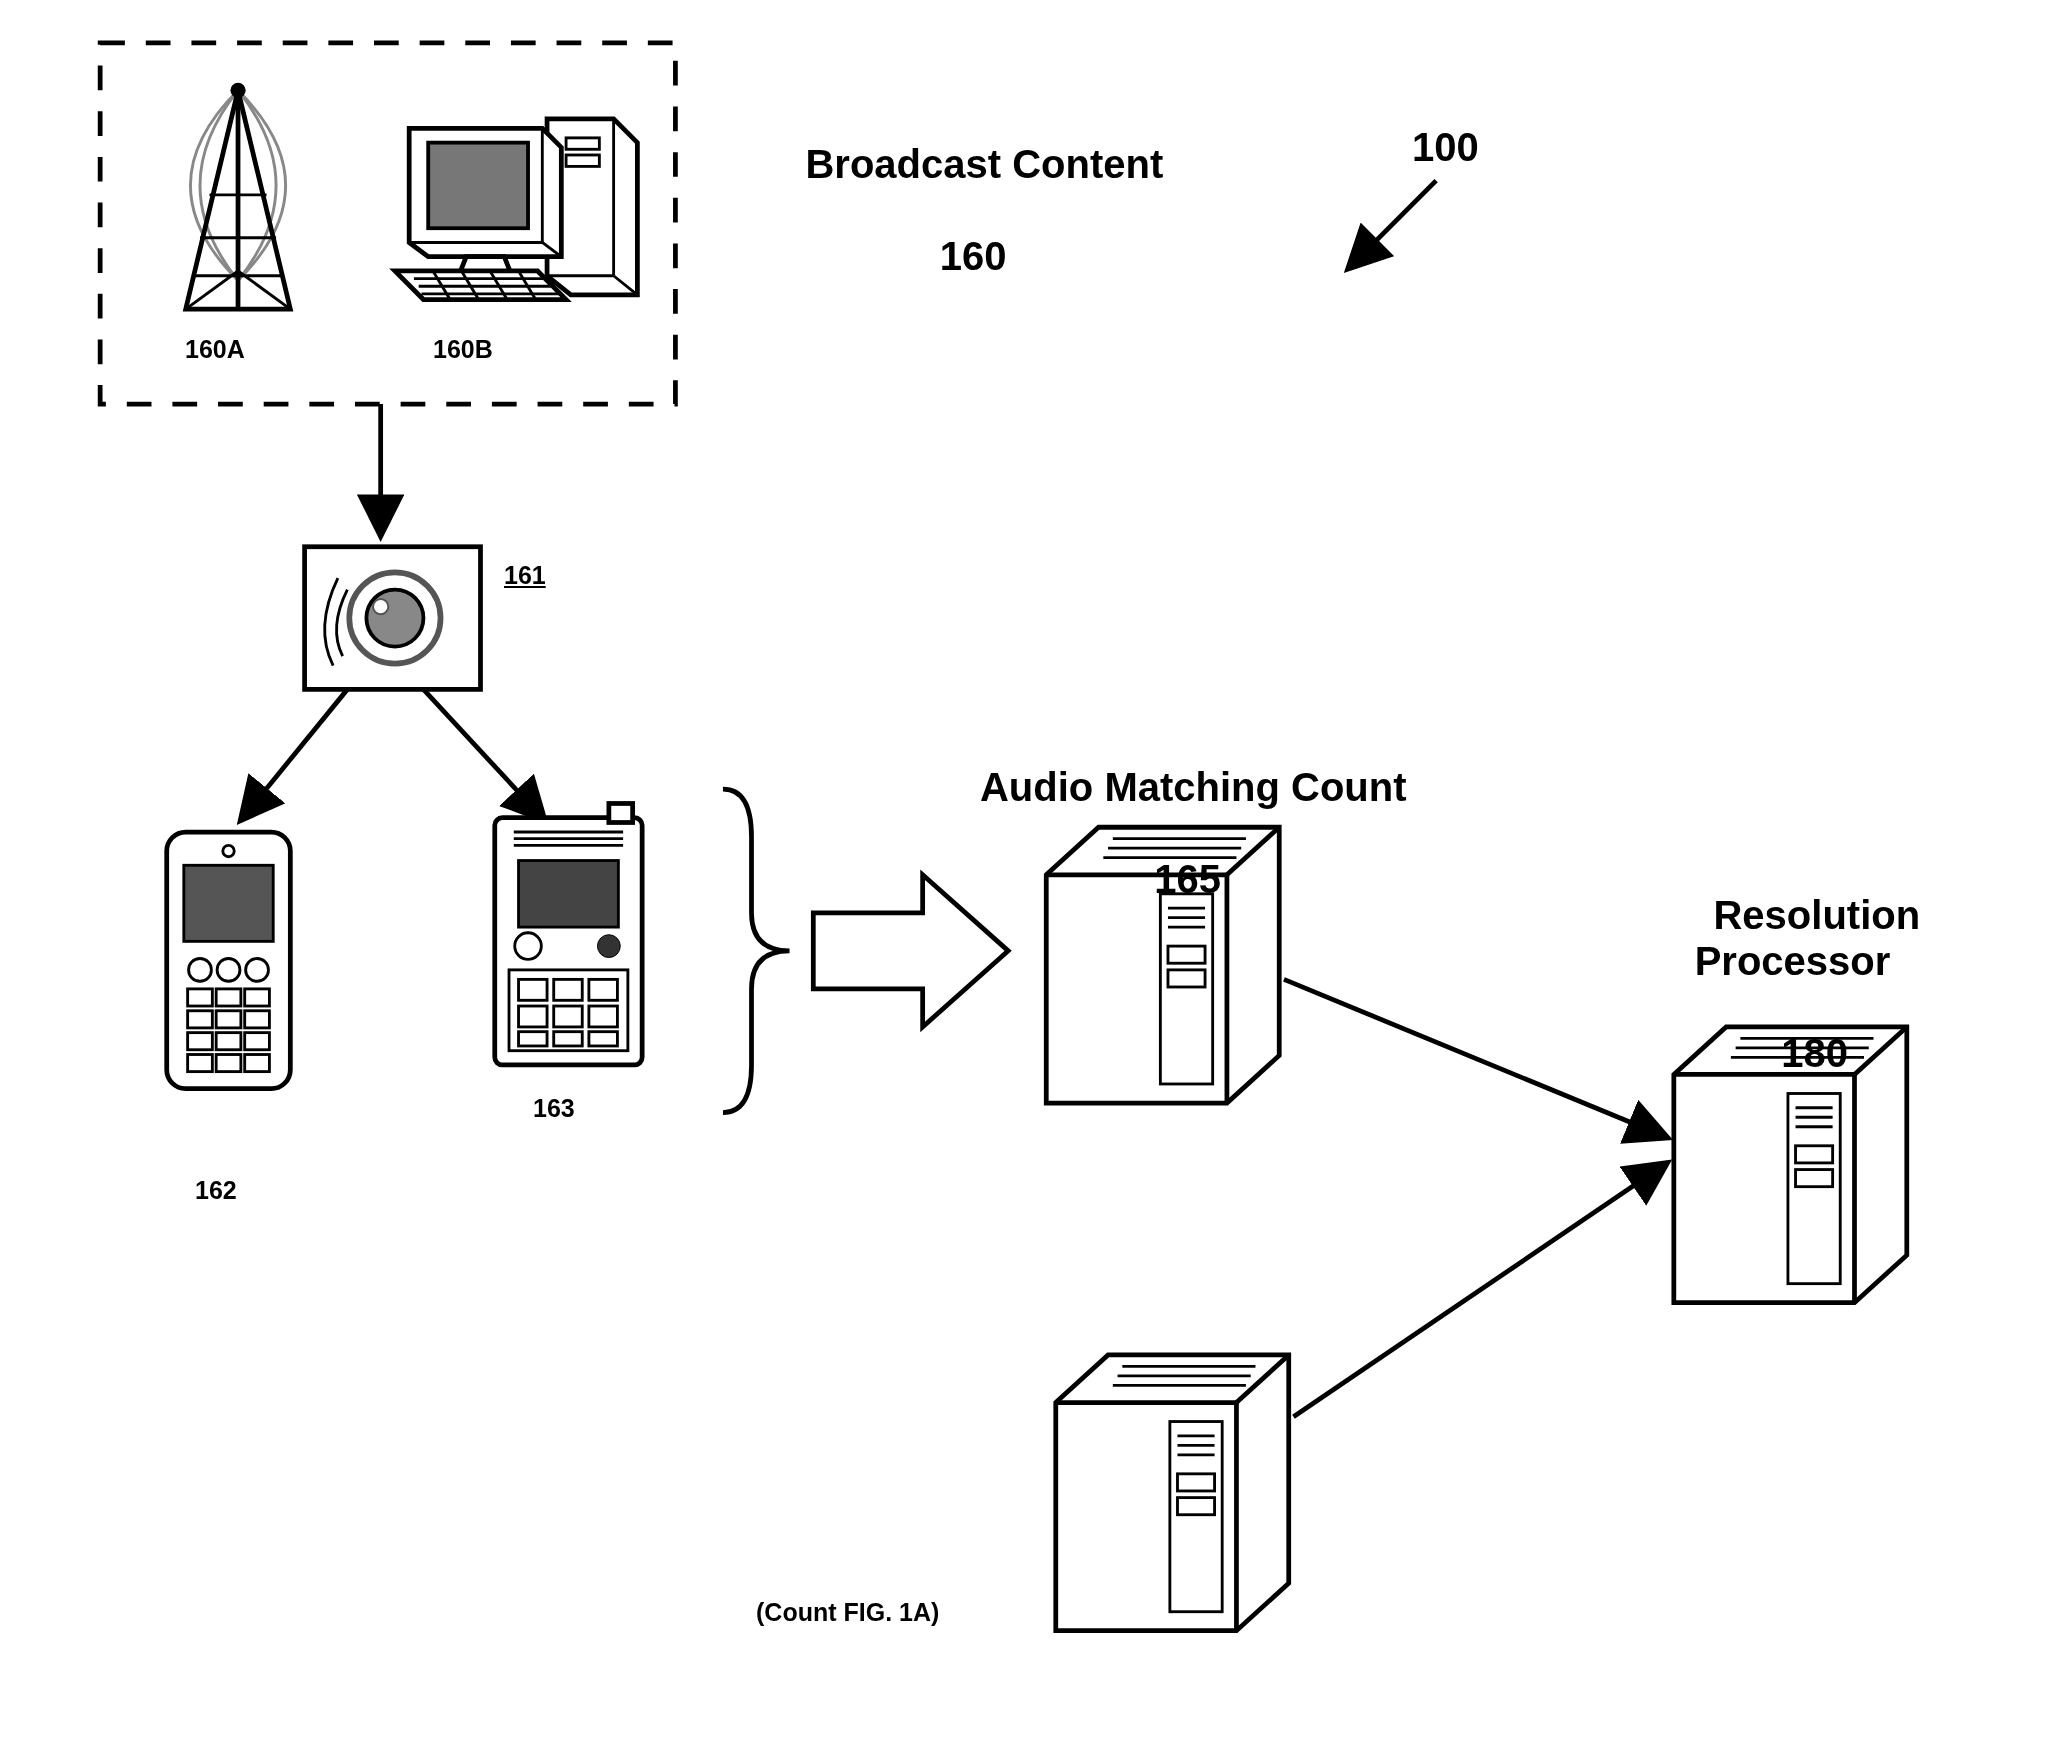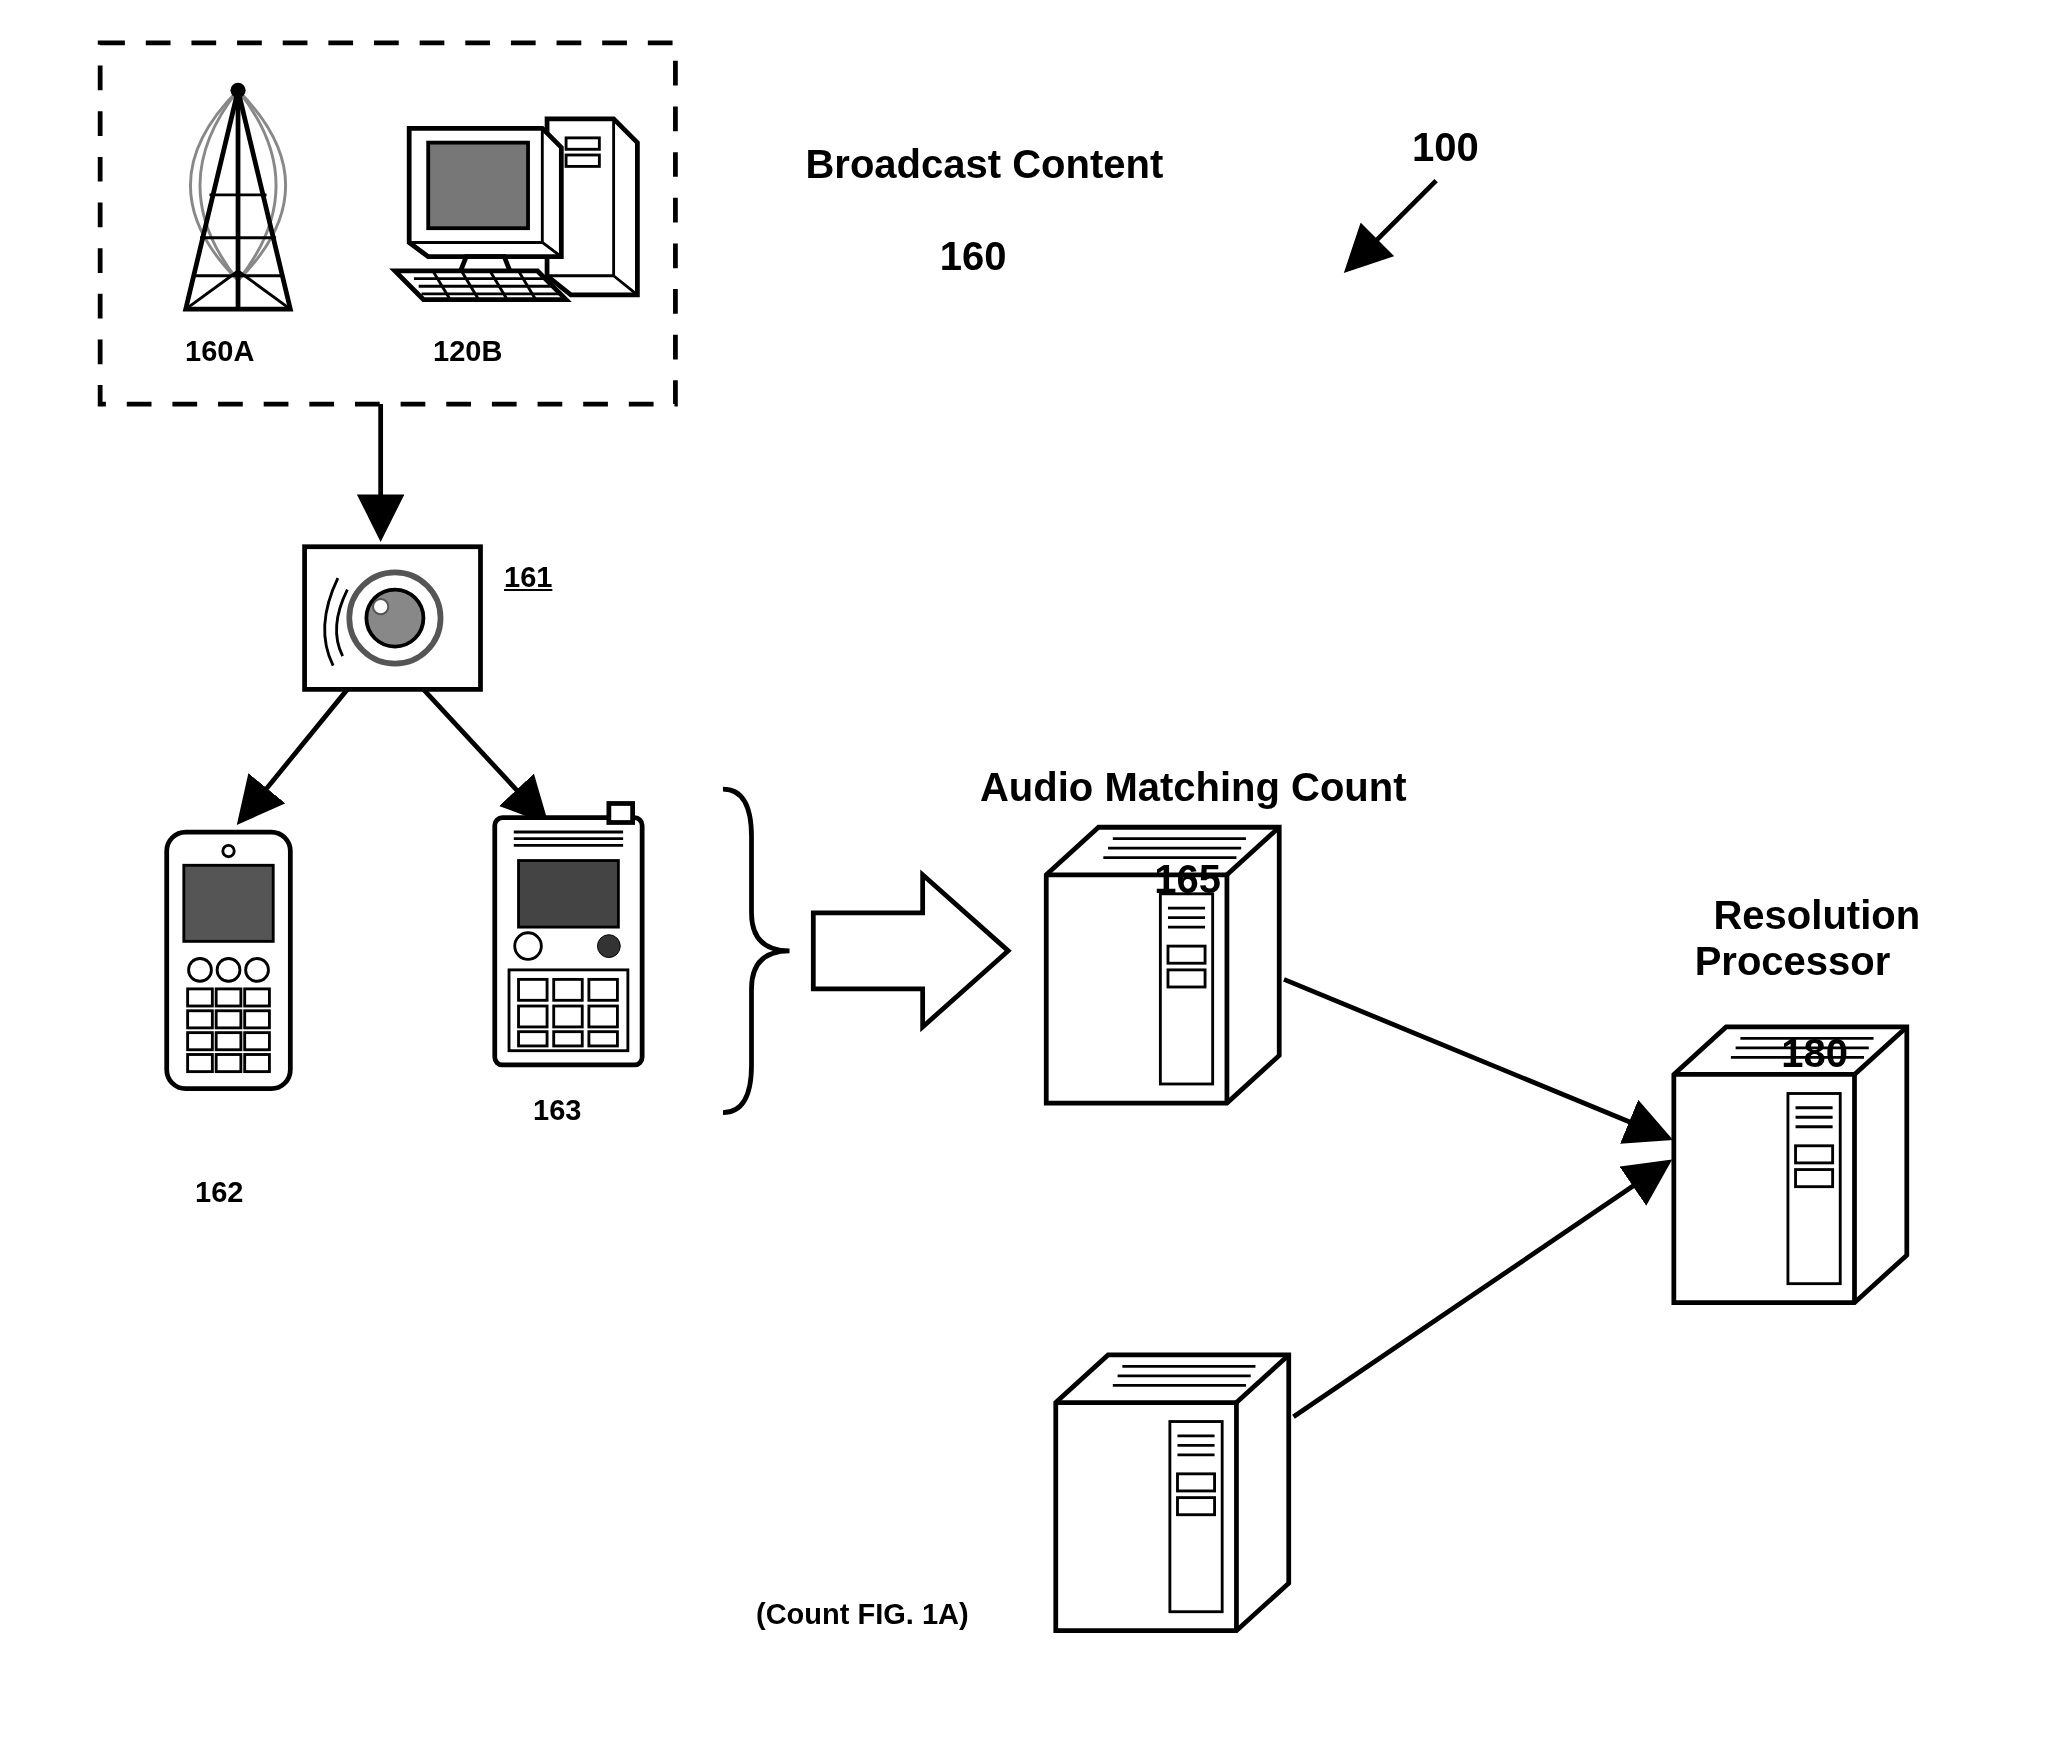--- a/index.html
+++ b/index.html
@@ -16,21 +16,21 @@
     border-radius: 17px;
   }
   .label {
     position: absolute;
     font-weight: 700;
     white-space: pre;
     text-align: center;
   }
   
   .big { font-size: 40px; line-height: 1.15; }
-  .mid { font-size: 29px; line-height: 1.15; }
+  .mid { font-size: 25px; line-height: 1.15; }
   svg.full {
     position: absolute;
     left: 0; top: 0;
     width: 2064px;
     height: 1761px;
     pointer-events: none;
   }
   .sw { stroke:#000; stroke-width:5; fill:none; }
   .swf { stroke:#000; stroke-width:5; fill:#fff; }
   .thin { stroke:#000; stroke-width:3; fill:none; }
@@ -254,21 +254,21 @@
   </svg>
 
   <div class="label big" style="left:761px; top:95px; width:380px;">
     <span>Broadcast Content</span><br>
     <span>160</span>
   </div>
 
   <div class="label big" style="left:1412px; top:124px;">100</div>
 
   <div class="label mid" style="left:185px; top:335px;">160A</div>
-  <div class="label mid" style="left:433px; top:335px;">120B</div>
+  <div class="label mid" style="left:433px; top:335px;">160B</div>
 
   <div class="label mid" style="left:504px; top:561px;text-decoration:underline;">161</div>
 
   <div class="label mid" style="left:195px; top:1176px;">162</div>
   <div class="label mid" style="left:533px; top:1094px;">163</div>
 
   <div class="label big" style="left:937px; top:718px; width:457px;">
     <span>Audio Matching Count</span><br>
     <span>165</span>
   </div>

